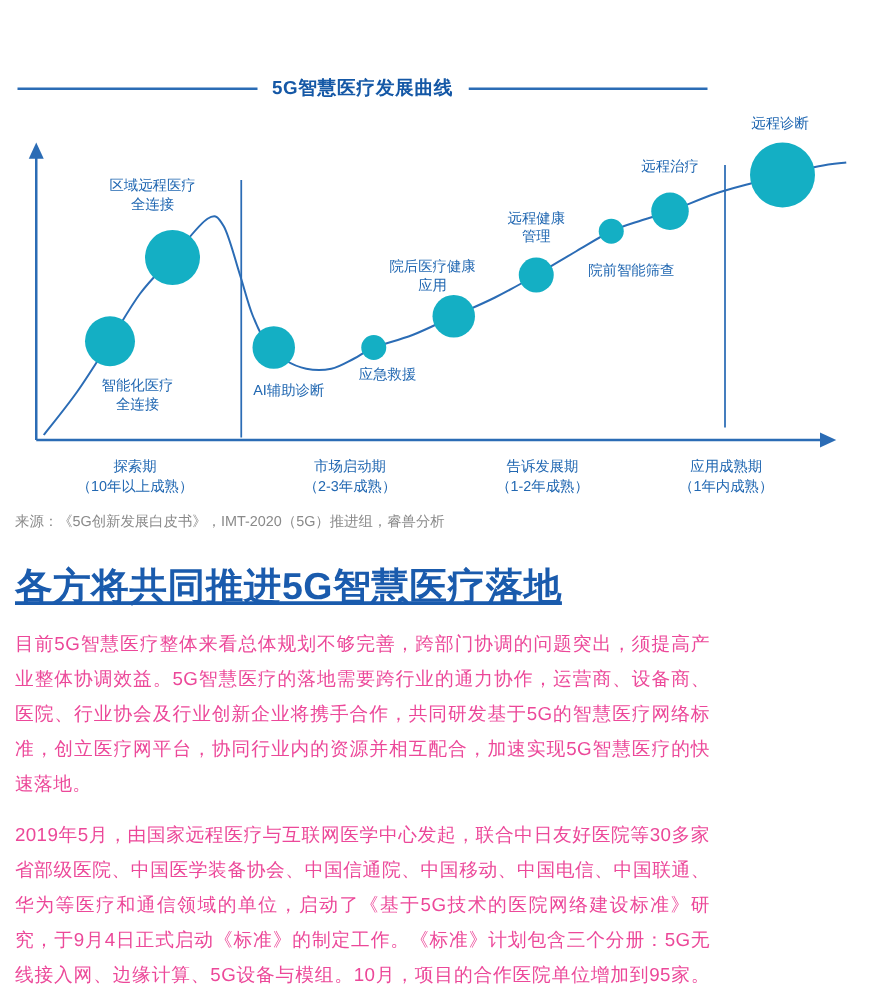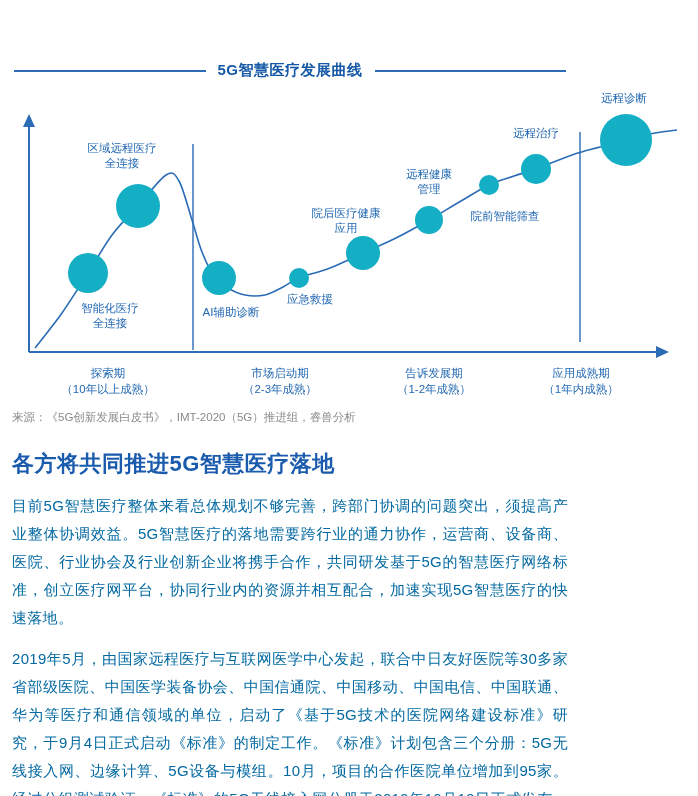--- a/index.html
+++ b/index.html
@@ -21,26 +21,26 @@
   .chart-wrap { width:698px; }
   svg { display:block; }
   .pt-label { font-size:11.5px; fill:#2268b2; }
   .phase-name { font-size:11.5px; fill:#2268b2; }
   .phase-maturity { font-size:11.5px; fill:#2268b2; }
 
   .source-line { padding:10px 12px 0 12px; text-align:left; font-size:11.5px; color:#8a8a8a; }
 
   .content { padding:0 12px; }
   .section-heading {
-    margin-top:25px; font-size:22px; font-weight:bold;
-    color:#1a5bad; letter-spacing:0.5px; line-height:1.3;
+    margin-top:25px; font-size:30px; font-weight:bold;
+    color:#1a5bad; letter-spacing:0.5px; line-height:1.3;text-decoration:underline;
   }
   .body-para {
     margin-top:13px; font-size:15px; line-height:28px;
-    color:#0369a1; text-align:justify; letter-spacing:0.3px;
+    color:#ec4899; text-align:justify; letter-spacing:0.3px;
   }
 </style>
 </head>
 <body>
 
 <div class="page">
 
   <div class="title-row">
     <span class="title-rule"></span>
     <span class="chart-title">5G智慧医疗发展曲线</span>

